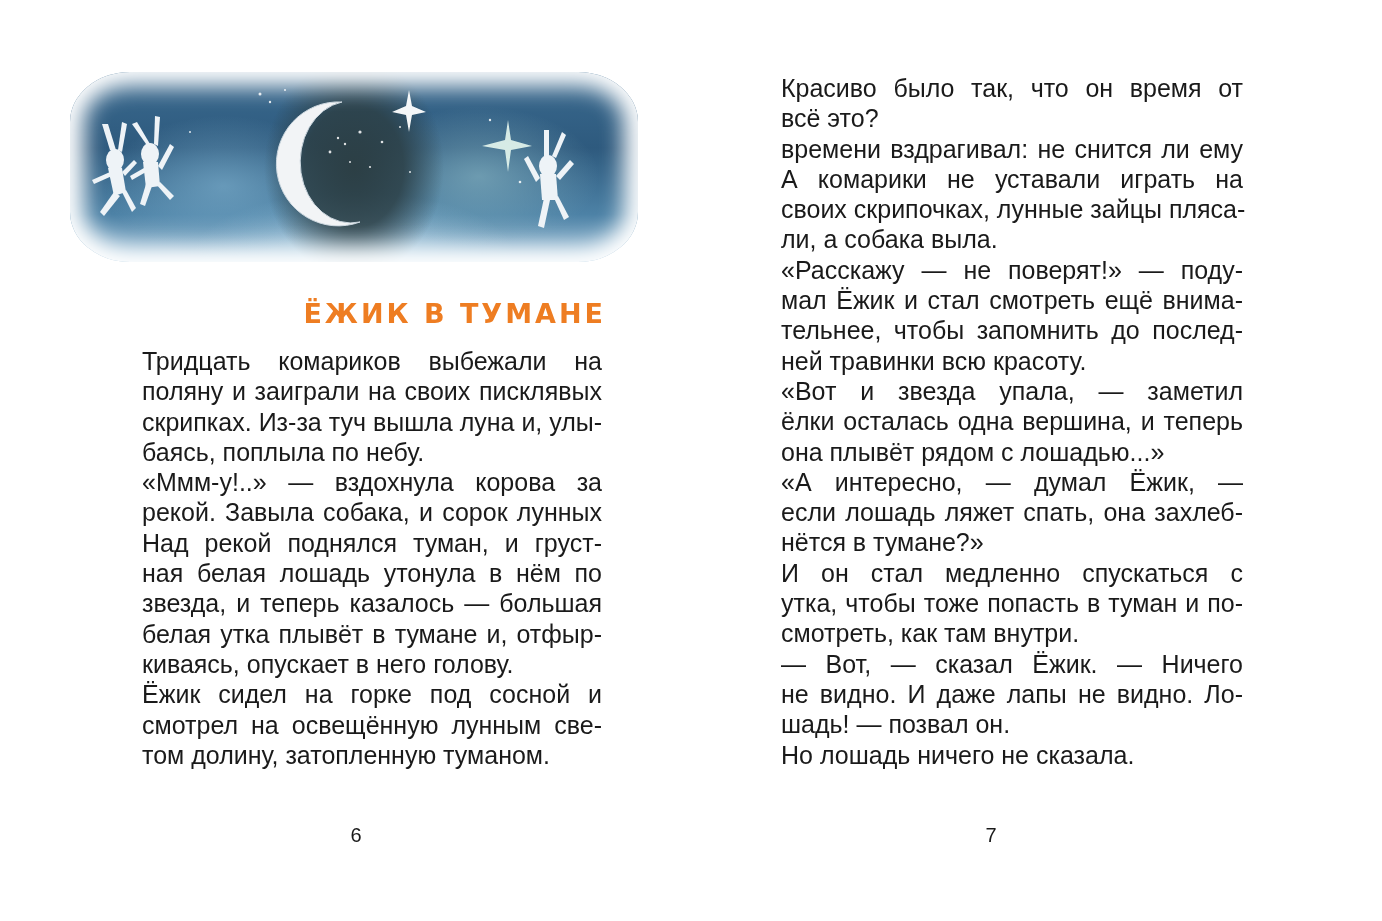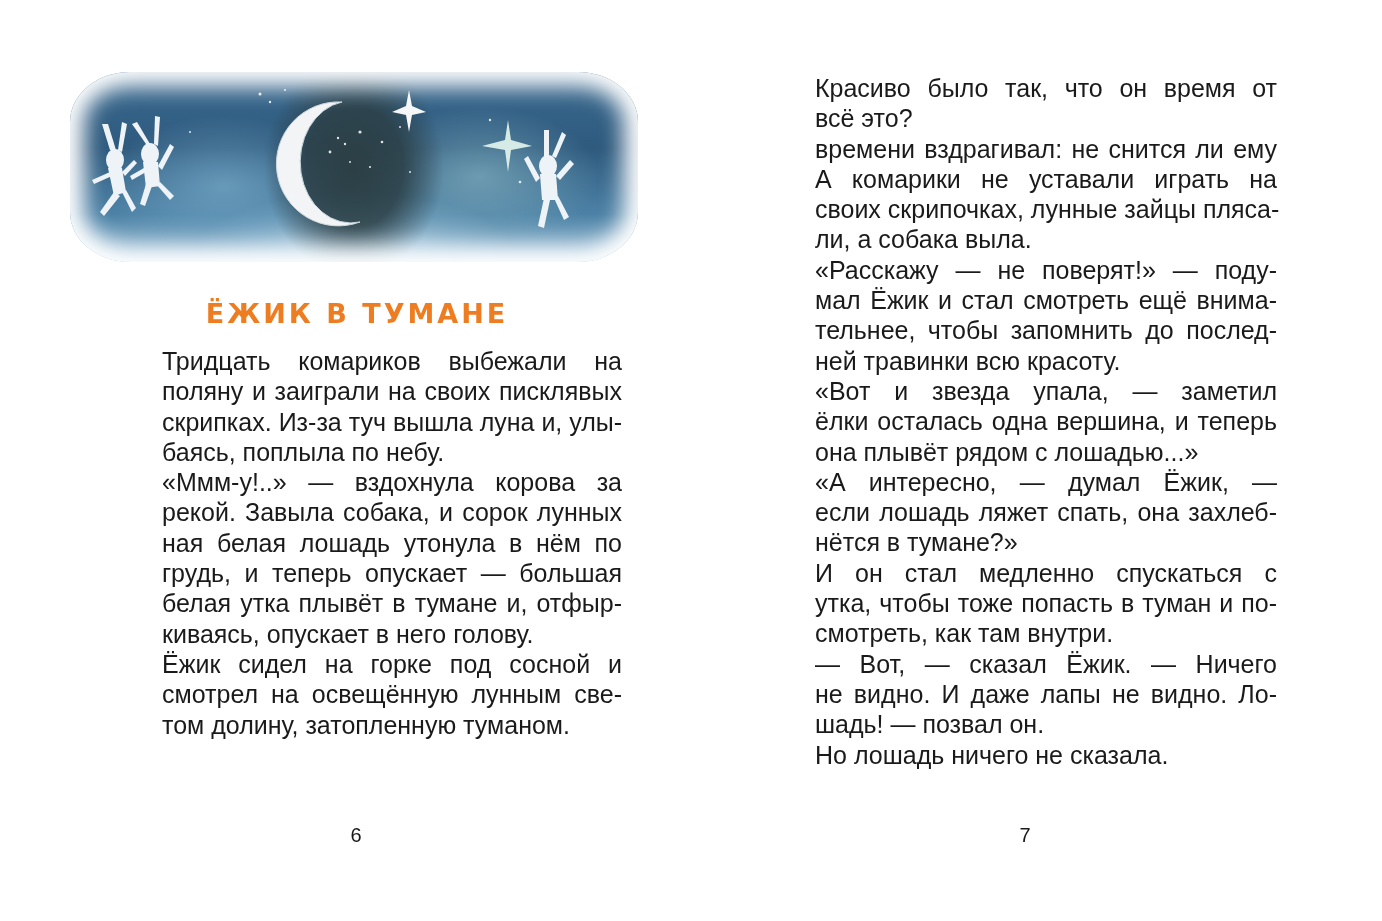--- a/index.html
+++ b/index.html
@@ -1,39 +1,39 @@
 <!DOCTYPE html>
 <html><head>
 <meta charset="utf-8">
 <style>
   html, body { margin: 0; padding: 0; background: #ffffff; }
   body { width: 1382px; height: 921px; position: relative; overflow: hidden;
          font-family: "Liberation Sans", "DejaVu Sans", sans-serif; color: #1a1a1a; }
   .page { position: absolute; top: 0; height: 921px; }
   .page-left { left: 0; width: 691px; }
-  .page-right { left: 691px; width: 691px; }
+  .page-right { left: 657px; width: 691px; }
 
   .illustration { position: absolute; left: 70px; top: 72px; width: 568px; height: 190px;
     border-radius: 60px / 50px; overflow: hidden;
     background:
       radial-gradient(ellipse 90px 110px at 50% 50%, #2c3f45 0%, rgba(44,63,69,0.85) 55%, rgba(44,63,69,0) 100%),
       radial-gradient(ellipse 120px 70px at 27% 60%, rgba(120,170,200,0.7), rgba(120,170,200,0) 100%),
       radial-gradient(ellipse 120px 70px at 72% 55%, rgba(130,175,190,0.7), rgba(130,175,190,0) 100%),
       radial-gradient(ellipse 160px 60px at 50% 95%, rgba(170,205,225,0.9), rgba(170,205,225,0) 100%),
       linear-gradient(180deg, #3a6a8f 0%, #2e5a7e 40%, #4d82a6 75%, #a9c9de 100%);
     box-shadow: inset 0 0 22px 14px #ffffff;
   }
   .illustration svg { position: absolute; left: 0; top: 0; width: 568px; height: 190px; }
 
-  .story-title { position: absolute; left: 108px; top: 298px; width: 498px; text-align: center;
+  .story-title { position: absolute; left: 108px; top: 298px; width: 498px; text-align: right;
     font-family: "DejaVu Sans", sans-serif; font-weight: bold; font-size: 27px;
     letter-spacing: 3px; color: #ee7d22; }
 
   .text-block { position: absolute; font-size: 25px; line-height: 30.3px; text-align: justify; }
-  .left-text { left: 124px; top: 346px; width: 498px; }
+  .left-text { left: 104px; top: 346px; width: 498px; }
   .right-text { left: 86px; top: 73px; width: 500px; }
   .para { margin: 0; text-indent: 38px; }
   .line { display: block; text-align: justify; text-align-last: justify; white-space: nowrap; }
   .line.last { text-align-last: left; }
 
   .page-number { position: absolute; top: 824px; width: 40px; text-align: center; font-size: 20px; }
   .page-left .page-number { left: 336px; }
   .page-right .page-number { left: 314px; }
 </style>
 </head>
@@ -113,22 +113,23 @@
       <span class="line">Тридцать комариков выбежали на</span>
       <span class="line">поляну и заиграли на своих писклявых</span>
       <span class="line">скрипках. Из-за туч вышла луна и, улы-</span>
       <span class="line last">баясь, поплыла по небу.</span>
     </p>
     <p class="para">
       <span class="line">«Ммм-у!..» — вздохнула корова за</span>
       <span class="line">рекой. Завыла собака, и сорок лунных</span>
     </p>
     <p class="para">
+      <span class="line">Над рекой поднялся туман, и груст-</span>
       <span class="line">ная белая лошадь утонула в нём по</span>
-      <span class="line">грудь, и теперь опускает — большая</span>
+      <span class="line">звезда, и теперь казалось — большая</span>
       <span class="line">белая утка плывёт в тумане и, отфыр-</span>
       <span class="line last">киваясь, опускает в него голову.</span>
     </p>
     <p class="para">
       <span class="line">Ёжик сидел на горке под сосной и</span>
       <span class="line">смотрел на освещённую лунным све-</span>
       <span class="line last">том долину, затопленную туманом.</span>
     </p>
   </div>
 

